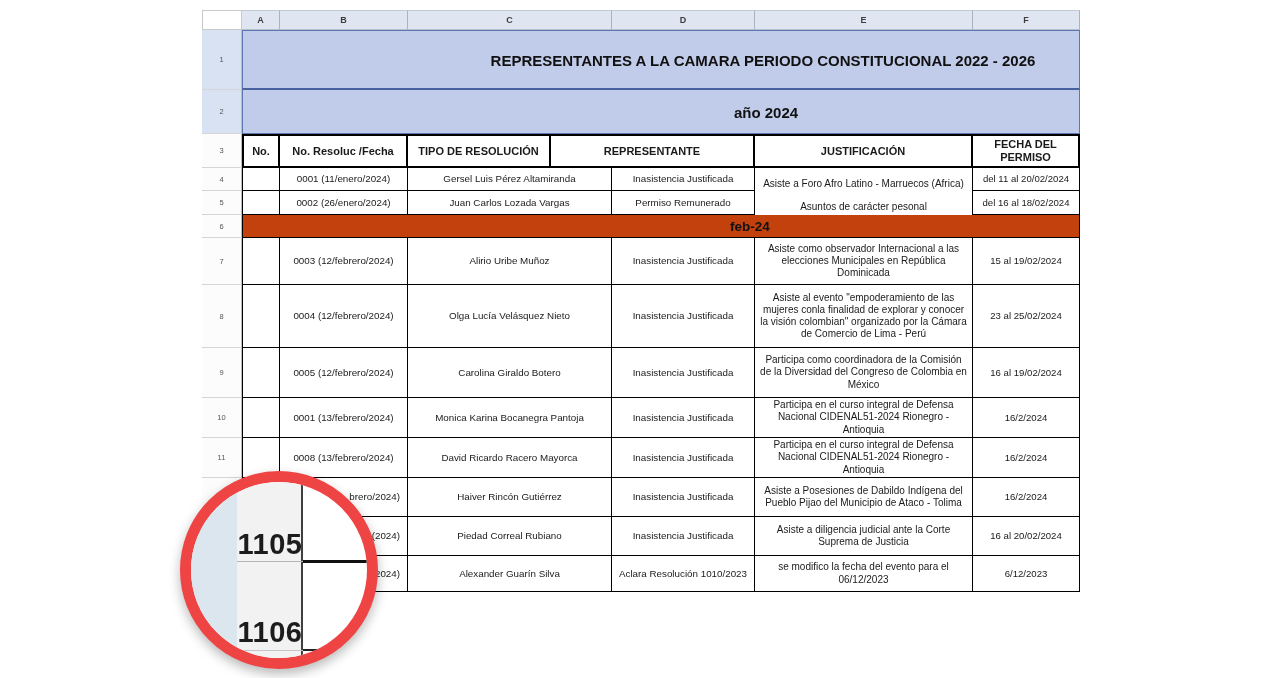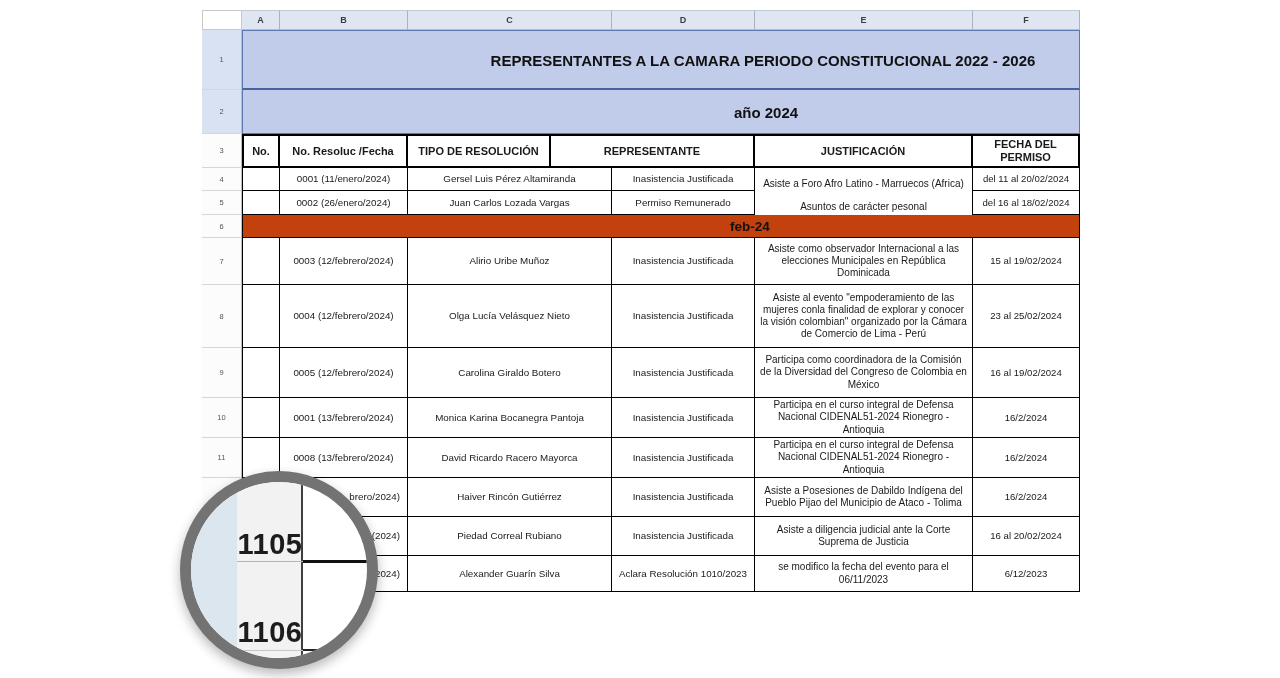--- a/index.html
+++ b/index.html
@@ -46,21 +46,21 @@
   .fech { font-size:9.6px; }
   .frag { justify-content:flex-end; padding-right:7px; }
 
   .yellowband { width:838px; background:#c2410c; border-left:1px solid #000;
           border-right:1px solid #000; border-bottom:1px solid #000; position:relative; }
   .yellowband .seclabel { position:absolute; top:50%; transform:translate(-50%,-50%);
           font-weight:bold; font-size:13.5px; color:#111; white-space:nowrap; }
 
   
   .magnifier { position:absolute; left:180px; top:471px; width:198px; height:198px;
-         border:11px solid #737373; border-radius:50%; background:#fff;
+         border:11px solid #ef4444; border-radius:50%; background:#fff;
          overflow:hidden; box-shadow:0 5px 12px rgba(0,0,0,0.28); }
   .mag-wedge { position:absolute; left:0; top:0; width:46px; height:176px; background:#dce6ee; }
   .mag-gutter { position:absolute; left:46px; top:0; width:66px; height:176px;
          background:#f2f2f2; border-right:2px solid #3f3f3f; }
   .mag-hline-thin1 { position:absolute; left:46px; top:79px; width:66px; height:1px; background:#b5b5b5; }
   .mag-hline-thick { position:absolute; left:112px; top:78px; width:64px; height:3px; background:#101010; }
   .mag-hline-thin2 { position:absolute; left:46px; top:168px; width:66px; height:1px; background:#c5c5c5; }
   .mag-tick { position:absolute; left:112px; top:167px; width:14px; height:2px; background:#222; }
   .mag-num { position:absolute; left:46px; width:66px; text-align:center;
          font-size:29px; font-weight:600; color:#1c1c1c; letter-spacing:0.5px; }
@@ -203,21 +203,21 @@
       <div class="cell just w4">Asiste a diligencia judicial ante la Corte Suprema de Justicia</div>
       <div class="cell fech w5">16 al 20/02/2024</div>
     </div>
 
     <div class="row" style="height:36px">
       <div class="gut"></div>
       <div class="cell first-col w0"></div>
       <div class="cell frag w1">2024)</div>
       <div class="cell w2">Alexander Guarín Silva</div>
       <div class="cell w3">Aclara Resolución 1010/2023</div>
-      <div class="cell just w4">se modifico la fecha del evento para el 06/11/2023</div>
+      <div class="cell just w4">se modifico la fecha del evento para el 06/12/2023</div>
       <div class="cell fech w5">6/12/2023</div>
     </div>
 
   </div>
 
   <div class="magnifier">
     <div class="mag-wedge"></div>
     <div class="mag-gutter"></div>
     <div class="mag-hline-thin1"></div>
     <div class="mag-hline-thick"></div>

